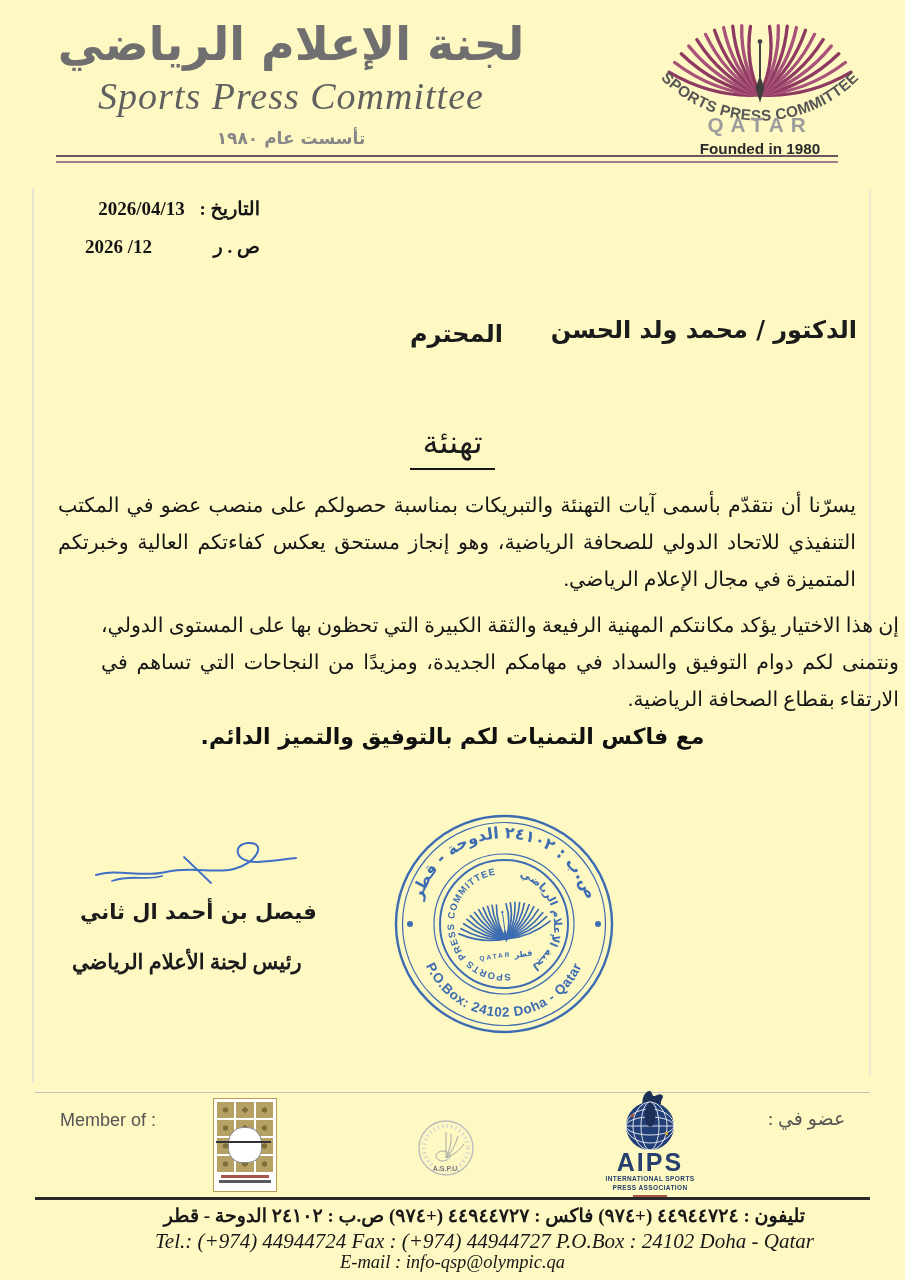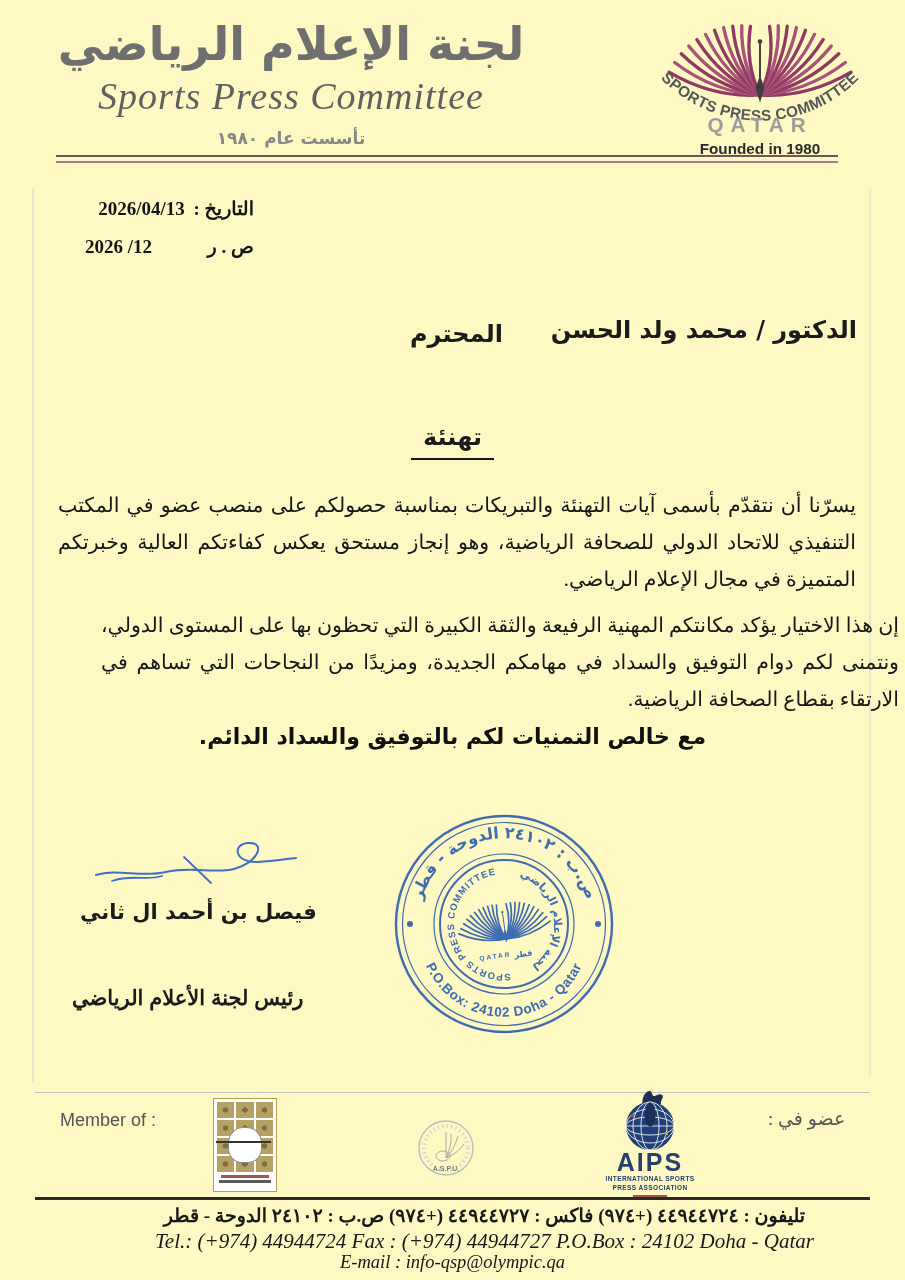--- a/index.html
+++ b/index.html
@@ -8,38 +8,38 @@
   .abs{position:absolute;}
   
   .hdr-left{left:52px;top:16px;width:478px;text-align:center;}
   .ar-calli{font-family:"DejaVu Sans",sans-serif;font-weight:bold;font-size:46px;line-height:1.25;color:#6f6f6f;direction:rtl;}
   .en-title{font-style:italic;font-size:38px;color:#606060;letter-spacing:1px;margin-top:0px;}
   .founded-ar{font-family:"DejaVu Sans",sans-serif;font-weight:bold;font-size:17px;color:#878787;direction:rtl;margin-top:10px;}
   .hdr-rule{left:56px;top:155px;width:782px;height:4px;border-top:2px solid #6d5560;border-bottom:2px solid #a77b8b;}
   
   .meta{left:85px;top:197px;direction:rtl;font-weight:bold;font-size:19px;color:#141414;}
   .meta .row{margin-bottom:15px;white-space:nowrap;}
-  .meta .val{direction:ltr;unicode-bidi:isolate;display:inline-block;margin-right:4px;}
+  .meta .val{direction:ltr;unicode-bidi:isolate;display:inline-block;margin-right:10px;}
   .meta .gap{display:inline-block;width:42px;}
   
   .recipient-name{right:48px;top:316px;direction:rtl;font-family:"DejaVu Sans",sans-serif;font-weight:bold;font-size:24px;}
   .recipient-hon{left:410px;top:320px;direction:rtl;font-family:"DejaVu Sans",sans-serif;font-weight:bold;font-size:24px;}
   
   .subject-wrap{left:0;top:423px;width:905px;text-align:center;}
-  .subject{display:inline-block;font-family:"DejaVu Sans",sans-serif;font-weight:bold;font-size:24px;
+  .subject{display:inline-block;font-family:"DejaVu Sans",sans-serif;font-weight:normal;font-size:32px;
            border-bottom:2.5px solid #161616;padding:0 12px 7px;direction:rtl;}
   
   .para{left:58px;width:798px;direction:rtl;text-align:justify;font-size:20.5px;line-height:1.8;color:#161616;}
   .para1{top:487px;} .para2{top:607px;margin-left:43px;}
   .closing{left:0;top:724px;width:905px;text-align:center;direction:rtl;
            font-family:"DejaVu Sans",sans-serif;font-weight:bold;font-size:22px;color:#101010;}
   
   .sig-svg{left:88px;top:828px;}
   .sig-name{left:80px;top:900px;direction:rtl;font-family:"DejaVu Sans",sans-serif;font-weight:bold;font-size:21px;}
-  .sig-title{left:72px;top:950px;direction:rtl;font-family:Liberation Sans, sans-serif;font-weight:bold;font-size:21px;margin-top:36px;}
+  .sig-title{left:72px;top:950px;direction:rtl;font-family:Liberation Serif, serif;font-weight:bold;font-size:21px;}
   
   .stamp{left:391px;top:811px;}
   
   .foot-rule1{left:35px;top:1092px;width:835px;height:1px;background:#c2c2c2;}
   .foot-rule2{left:35px;top:1197px;width:835px;height:3px;background:#2b2b2b;}
   .member-en{left:60px;top:1110px;font-family:"Liberation Sans","DejaVu Sans",sans-serif;font-size:18px;color:#555;}
   .member-ar{left:748px;top:1107px;direction:rtl;font-size:19px;color:#555;margin-left:20px;}
   .aspa-logo{left:213px;top:1098px;width:64px;height:94px;border:1.5px solid #b89d56;background:#fff;box-sizing:border-box;padding:3px 3px 2px;}
   .aspa-grid{display:grid;grid-template-columns:repeat(3,1fr);grid-auto-rows:16px;gap:2px;}
   .aspa-grid div{background:#b4a163;background-image:radial-gradient(#7d6f3a 22%,transparent 24%);}
@@ -131,21 +131,21 @@
 
   <div class="abs recipient-name">الدكتور / محمد ولد الحسن</div>
   <div class="abs recipient-hon">المحترم</div>
 
   <div class="abs subject-wrap">
     <span class="subject">تهنئة</span>
   </div>
 
   <div class="abs para para1">يسرّنا أن نتقدّم بأسمى آيات التهنئة والتبريكات بمناسبة حصولكم على منصب عضو في المكتب التنفيذي للاتحاد الدولي للصحافة الرياضية، وهو إنجاز مستحق يعكس كفاءتكم العالية وخبرتكم المتميزة في مجال الإعلام الرياضي.</div>
   <div class="abs para para2">إن هذا الاختيار يؤكد مكانتكم المهنية الرفيعة والثقة الكبيرة التي تحظون بها على المستوى الدولي، ونتمنى لكم دوام التوفيق والسداد في مهامكم الجديدة، ومزيدًا من النجاحات التي تساهم في الارتقاء بقطاع الصحافة الرياضية.</div>
-  <div class="abs closing">مع خالص التمنيات لكم بالتوفيق والسداد الدائم.</div>
+  <div class="abs closing">مع فاكس التمنيات لكم بالتوفيق والتميز الدائم.</div>
 
   <svg class="abs sig-svg" width="215" height="66" viewBox="0 0 215 66">
     <g fill="none" stroke-linecap="round">
       <path id="sigP1" stroke-width="2" d="M8,47 C30,40 52,50 78,44 C104,38 126,46 146,41 C168,36 180,14 160,15 C144,16 146,35 170,34 C186,33 198,31 208,30" stroke="#3f6fc6"></path>
       <path id="sigP2" stroke-width="1.8" d="M24,53 C44,46 58,53 74,48" stroke="#3f6fc6"></path>
       <path id="sigP3" stroke-width="1.8" d="M96,29 L123,55" stroke="#3f6fc6"></path>
     </g>
   </svg>
   <div class="abs sig-name">فيصل بن أحمد ال ثاني</div>
   <div class="abs sig-title">رئيس لجنة الأعلام الرياضي</div>

